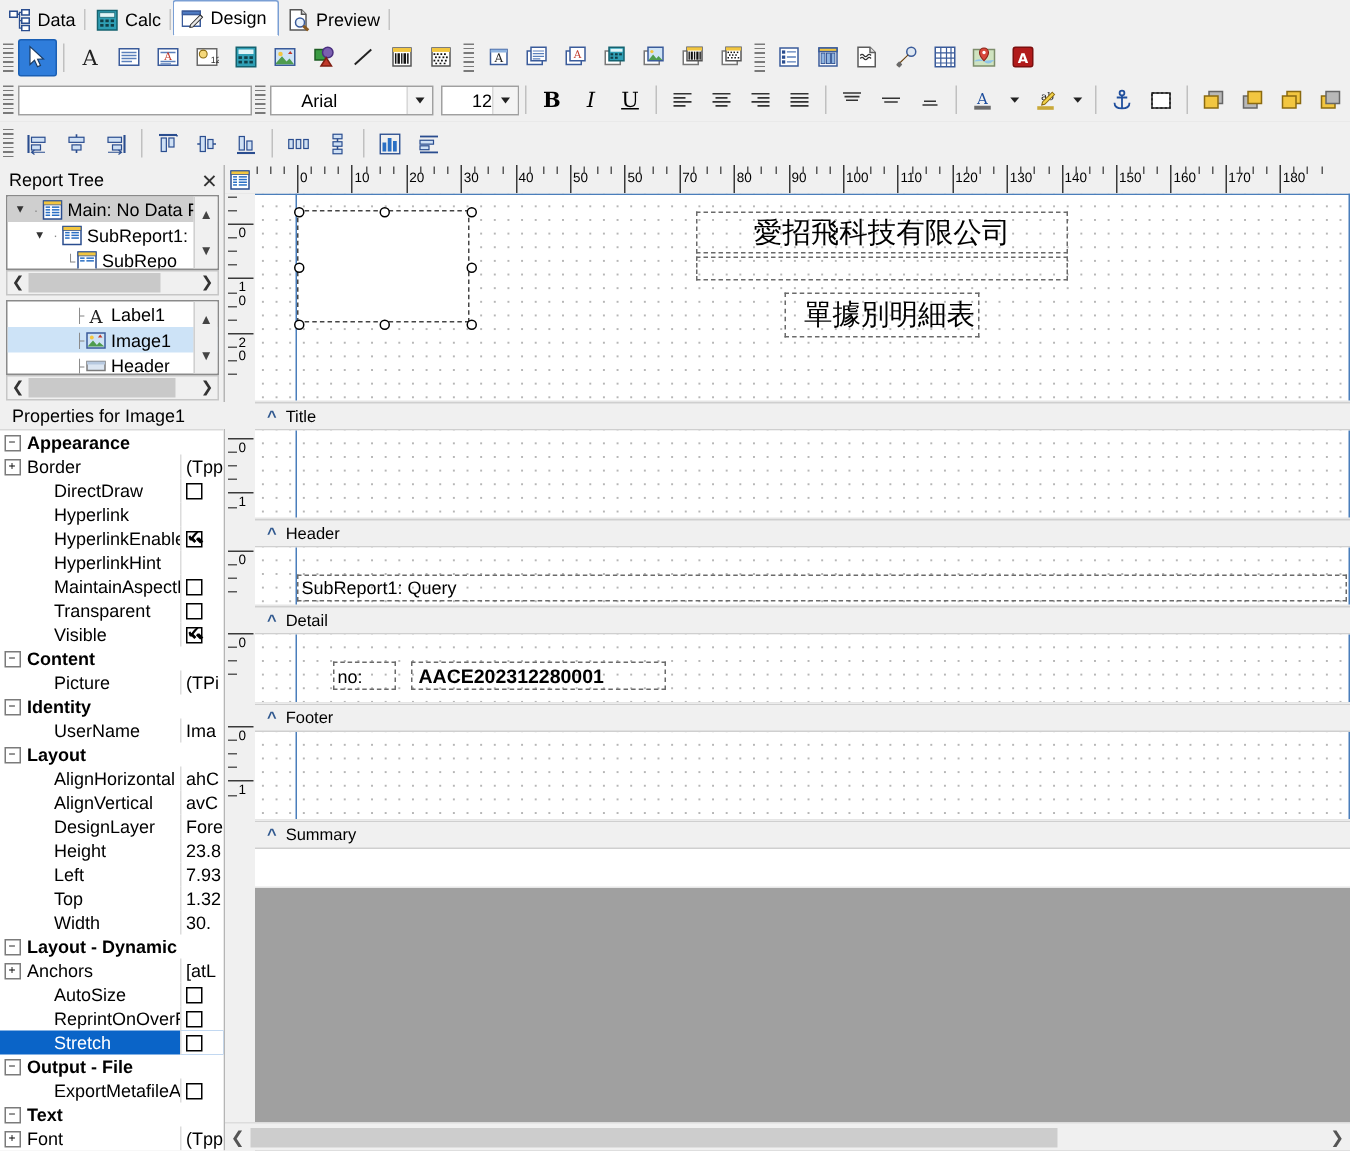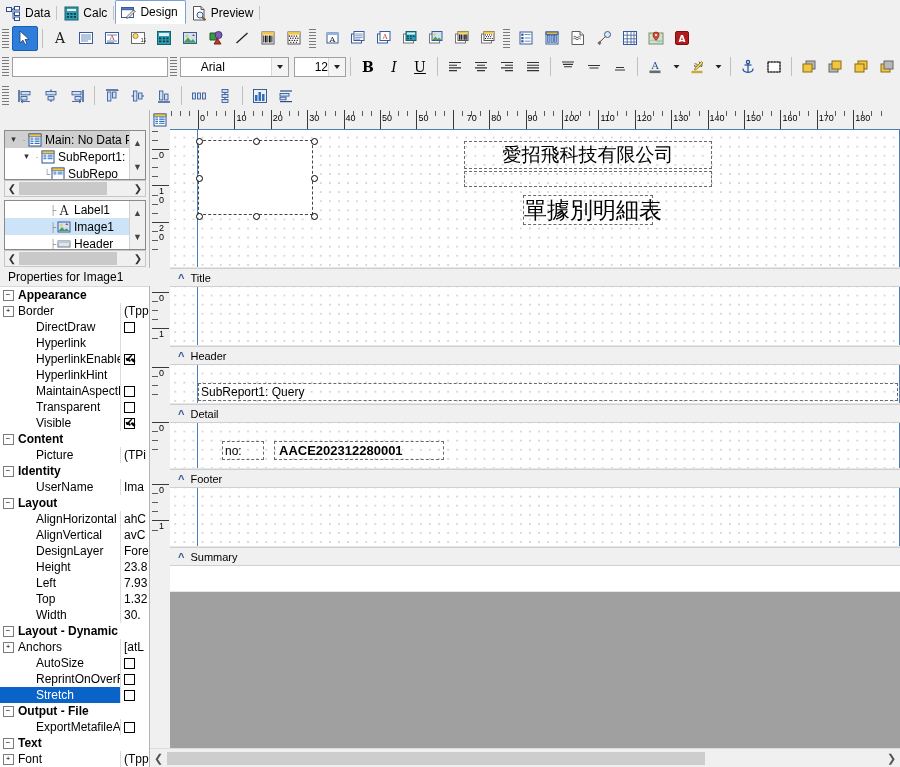--- a/index.html
+++ b/index.html
@@ -781,20 +781,24 @@
           <path d="M2 3h12" stroke="#2a4d8f" stroke-width="1.2"></path>
           <rect x="2" y="5.5" width="9" height="2.6" fill="#cfe0f4" stroke="#2a4d8f" stroke-width="0.8"></rect>
           <rect x="2" y="9.2" width="6" height="2.6" fill="#cfe0f4" stroke="#2a4d8f" stroke-width="0.8"></rect>
           <path d="M2 13.6h12" stroke="#2a4d8f" stroke-width="1.2"></path>
         </svg>
     </div>
   </div>
 
   <div class="leftpanel">
 
+    <div class="panel-title">
+      <span>Report Tree</span>
+      <span class="closeX">✕</span>
+    </div>
 
     <div class="treebox">
       <div class="trow selected-gray" style="padding-left:2px;">
         <span class="chev">▾</span>
         <span class="dots">·</span>
         <span class="ticon">
           <svg width="14" height="14" viewBox="0 0 14 14">
               <rect x="1" y="1" width="12" height="12" fill="#fff" stroke="#2a4d8f"></rect>
               <rect x="1" y="1" width="12" height="2.6" fill="#f2c640" stroke="#2a4d8f" stroke-width="0.5"></rect>
               <g fill="#2a6fc4">
@@ -1137,36 +1141,36 @@
         <div class="lbl" style="left: 212px;">50</div>
         <div class="tickmin" style="left: 219.1px;"></div>
         <div class="tickmin" style="left: 228.2px;"></div>
         <div class="tickmin" style="left: 237.3px;"></div>
         <div class="tickmaj" style="left: 246.4px;"></div>
         <div class="lbl" style="left: 248.4px;">50</div>
         <div class="tickmin" style="left: 255.5px;"></div>
         <div class="tickmin" style="left: 264.6px;"></div>
         <div class="tickmin" style="left: 273.7px;"></div>
         <div class="tickmaj" style="left: 282.8px;"></div>
-        <div class="lbl" style="left: 284.8px; padding-left: 12px;">70</div>
+        <div class="lbl" style="left: 284.8px;">70</div>
         <div class="tickmin" style="left: 291.9px;"></div>
         <div class="tickmin" style="left: 301px;"></div>
         <div class="tickmin" style="left: 310.1px;"></div>
         <div class="tickmaj" style="left: 319.2px;"></div>
         <div class="lbl" style="left: 321.2px;">80</div>
         <div class="tickmin" style="left: 328.3px;"></div>
         <div class="tickmin" style="left: 337.4px;"></div>
         <div class="tickmin" style="left: 346.5px;"></div>
         <div class="tickmaj" style="left: 355.6px;"></div>
         <div class="lbl" style="left: 357.6px;">90</div>
         <div class="tickmin" style="left: 364.7px;"></div>
         <div class="tickmin" style="left: 373.8px;"></div>
         <div class="tickmin" style="left: 382.9px;"></div>
         <div class="tickmaj" style="left: 392px;"></div>
-        <div class="lbl" style="left: 394px; font-style: italic;">100</div>
+        <div class="lbl" style="left: 394px;">100</div>
         <div class="tickmin" style="left: 401.1px;"></div>
         <div class="tickmin" style="left: 410.2px;"></div>
         <div class="tickmin" style="left: 419.3px;"></div>
         <div class="tickmaj" style="left: 428.4px;"></div>
         <div class="lbl" style="left: 430.4px;">110</div>
         <div class="tickmin" style="left: 437.5px;"></div>
         <div class="tickmin" style="left: 446.6px;"></div>
         <div class="tickmin" style="left: 455.7px;"></div>
         <div class="tickmaj" style="left: 464.8px;"></div>
         <div class="lbl" style="left: 466.8px;">120</div>
@@ -1276,21 +1280,21 @@
 
           <div class="robj dashbox" style="left:294px;top:12px;width:248px;height:28px;display:flex;align-items:center;justify-content:center;">
             <span class="cntext" style="font-size:19px;">愛招飛科技有限公司</span>
           </div>
 
           <div class="robj dashbox" style="left:294px;top:42px;width:248px;height:16px;">
             <span class="cntext"></span>
           </div>
 
           <div class="robj dashbox" style="left:353px;top:66px;width:130px;height:30px;display:flex;align-items:center;justify-content:center;">
-            <span class="cntext" style="font-size:23px;margin-left:10px;">單據別明細表</span>
+            <span class="cntext" style="font-size:19px;margin-left:10px;">單據別明細表</span>
           </div>
         </div>
         <div class="bandbar">
           <span class="caret">^</span>
           <span>Title</span>
         </div>
 
         <div class="band" style="height:58px;">
           <div class="leftmargin"></div>
           <div class="rightmargin"></div>

